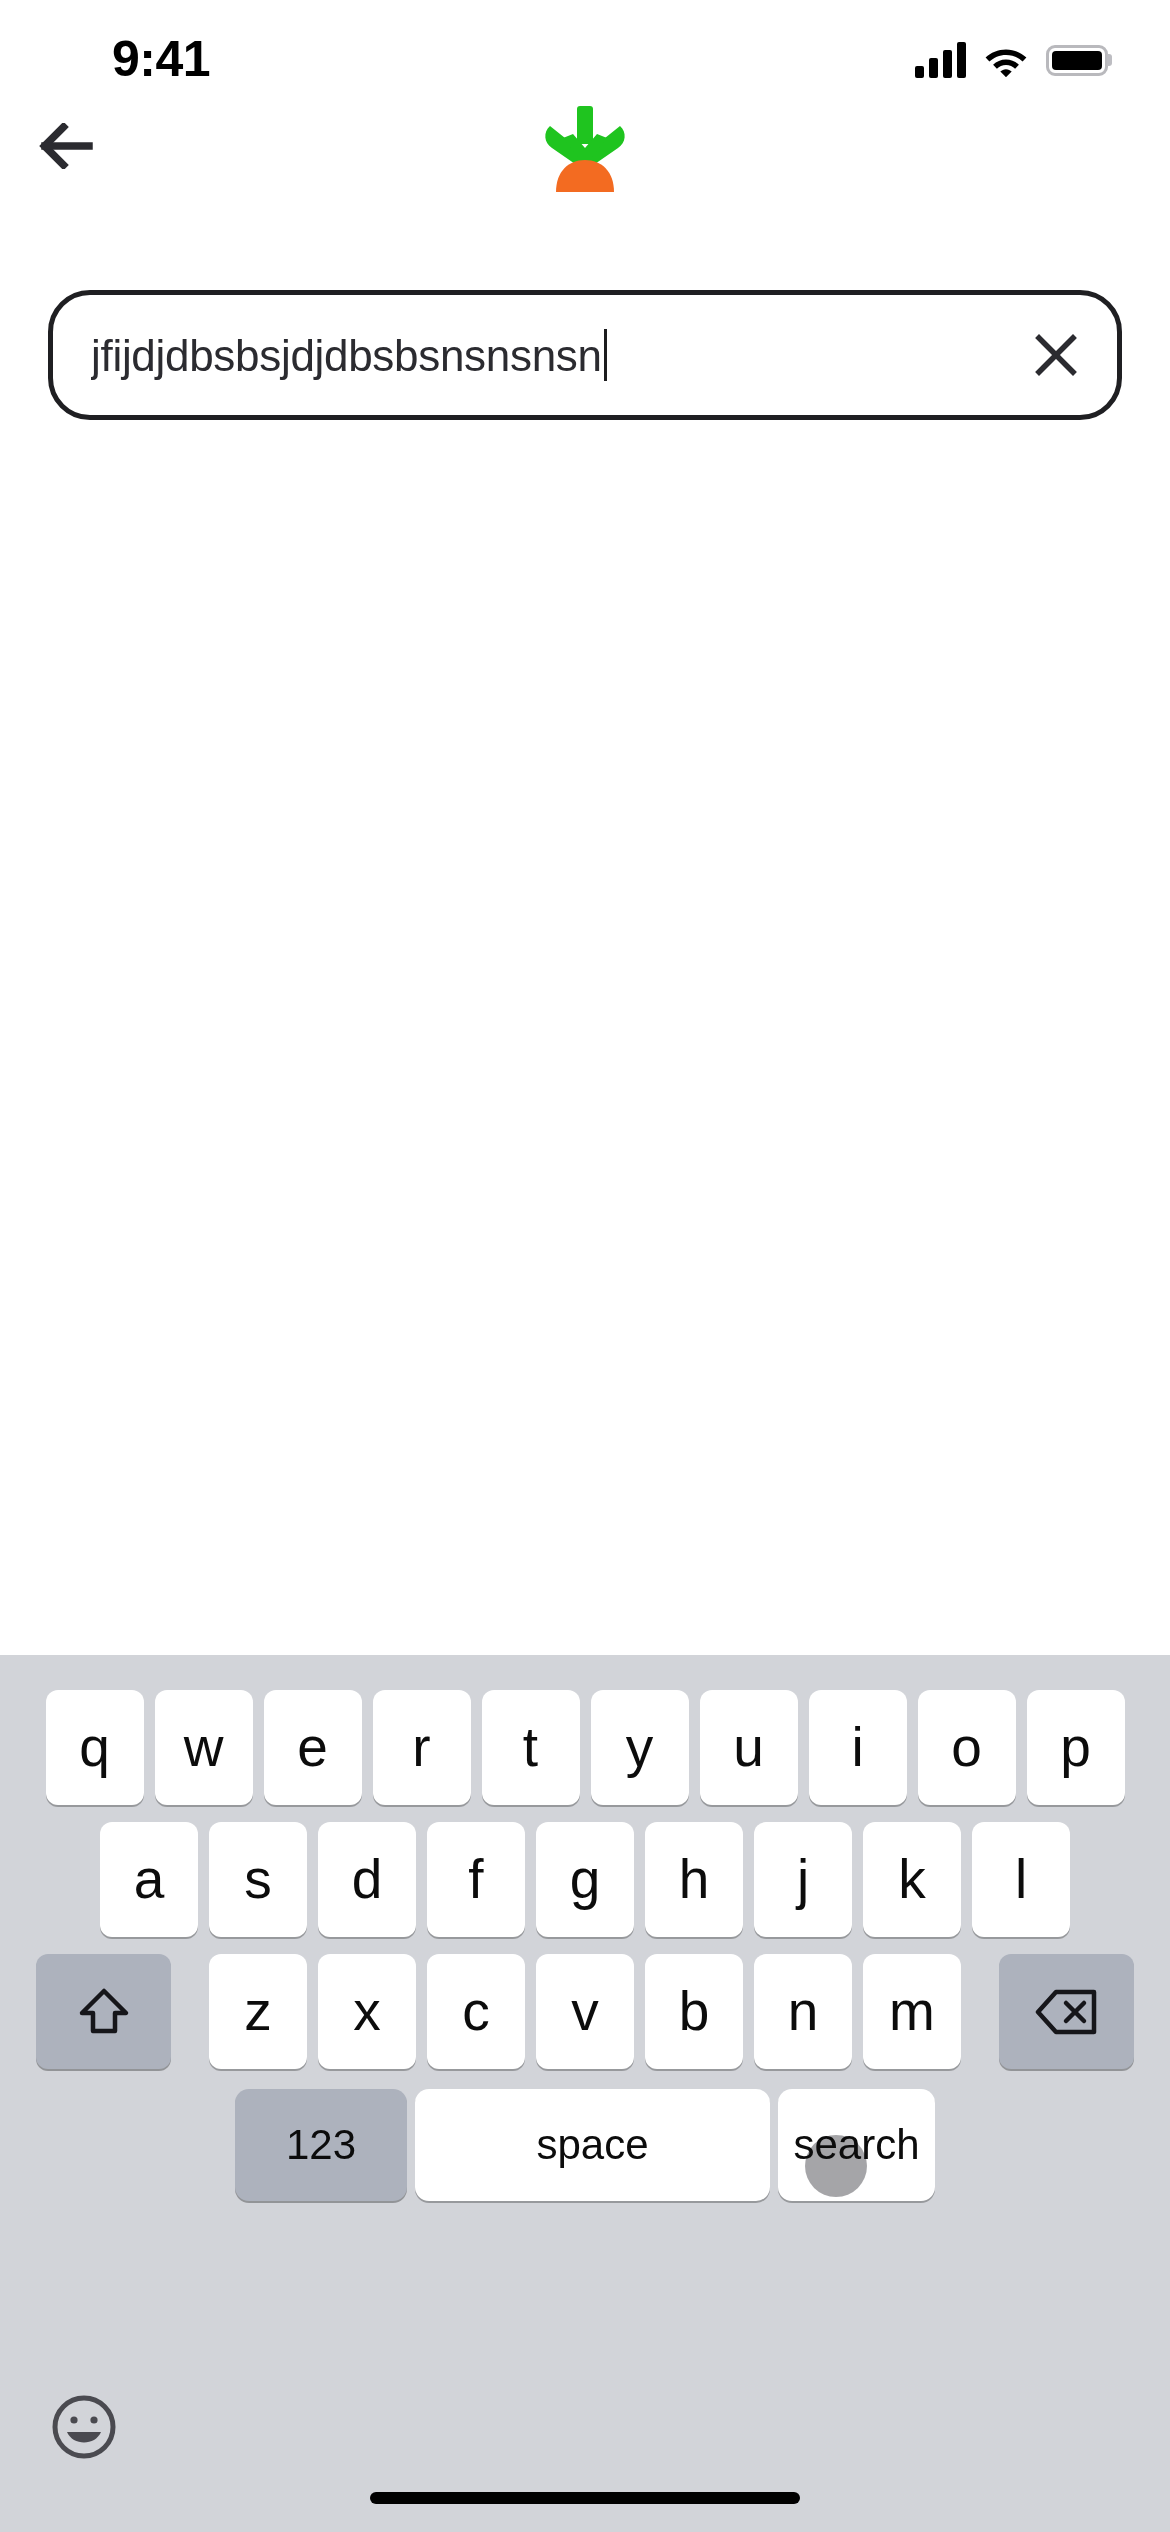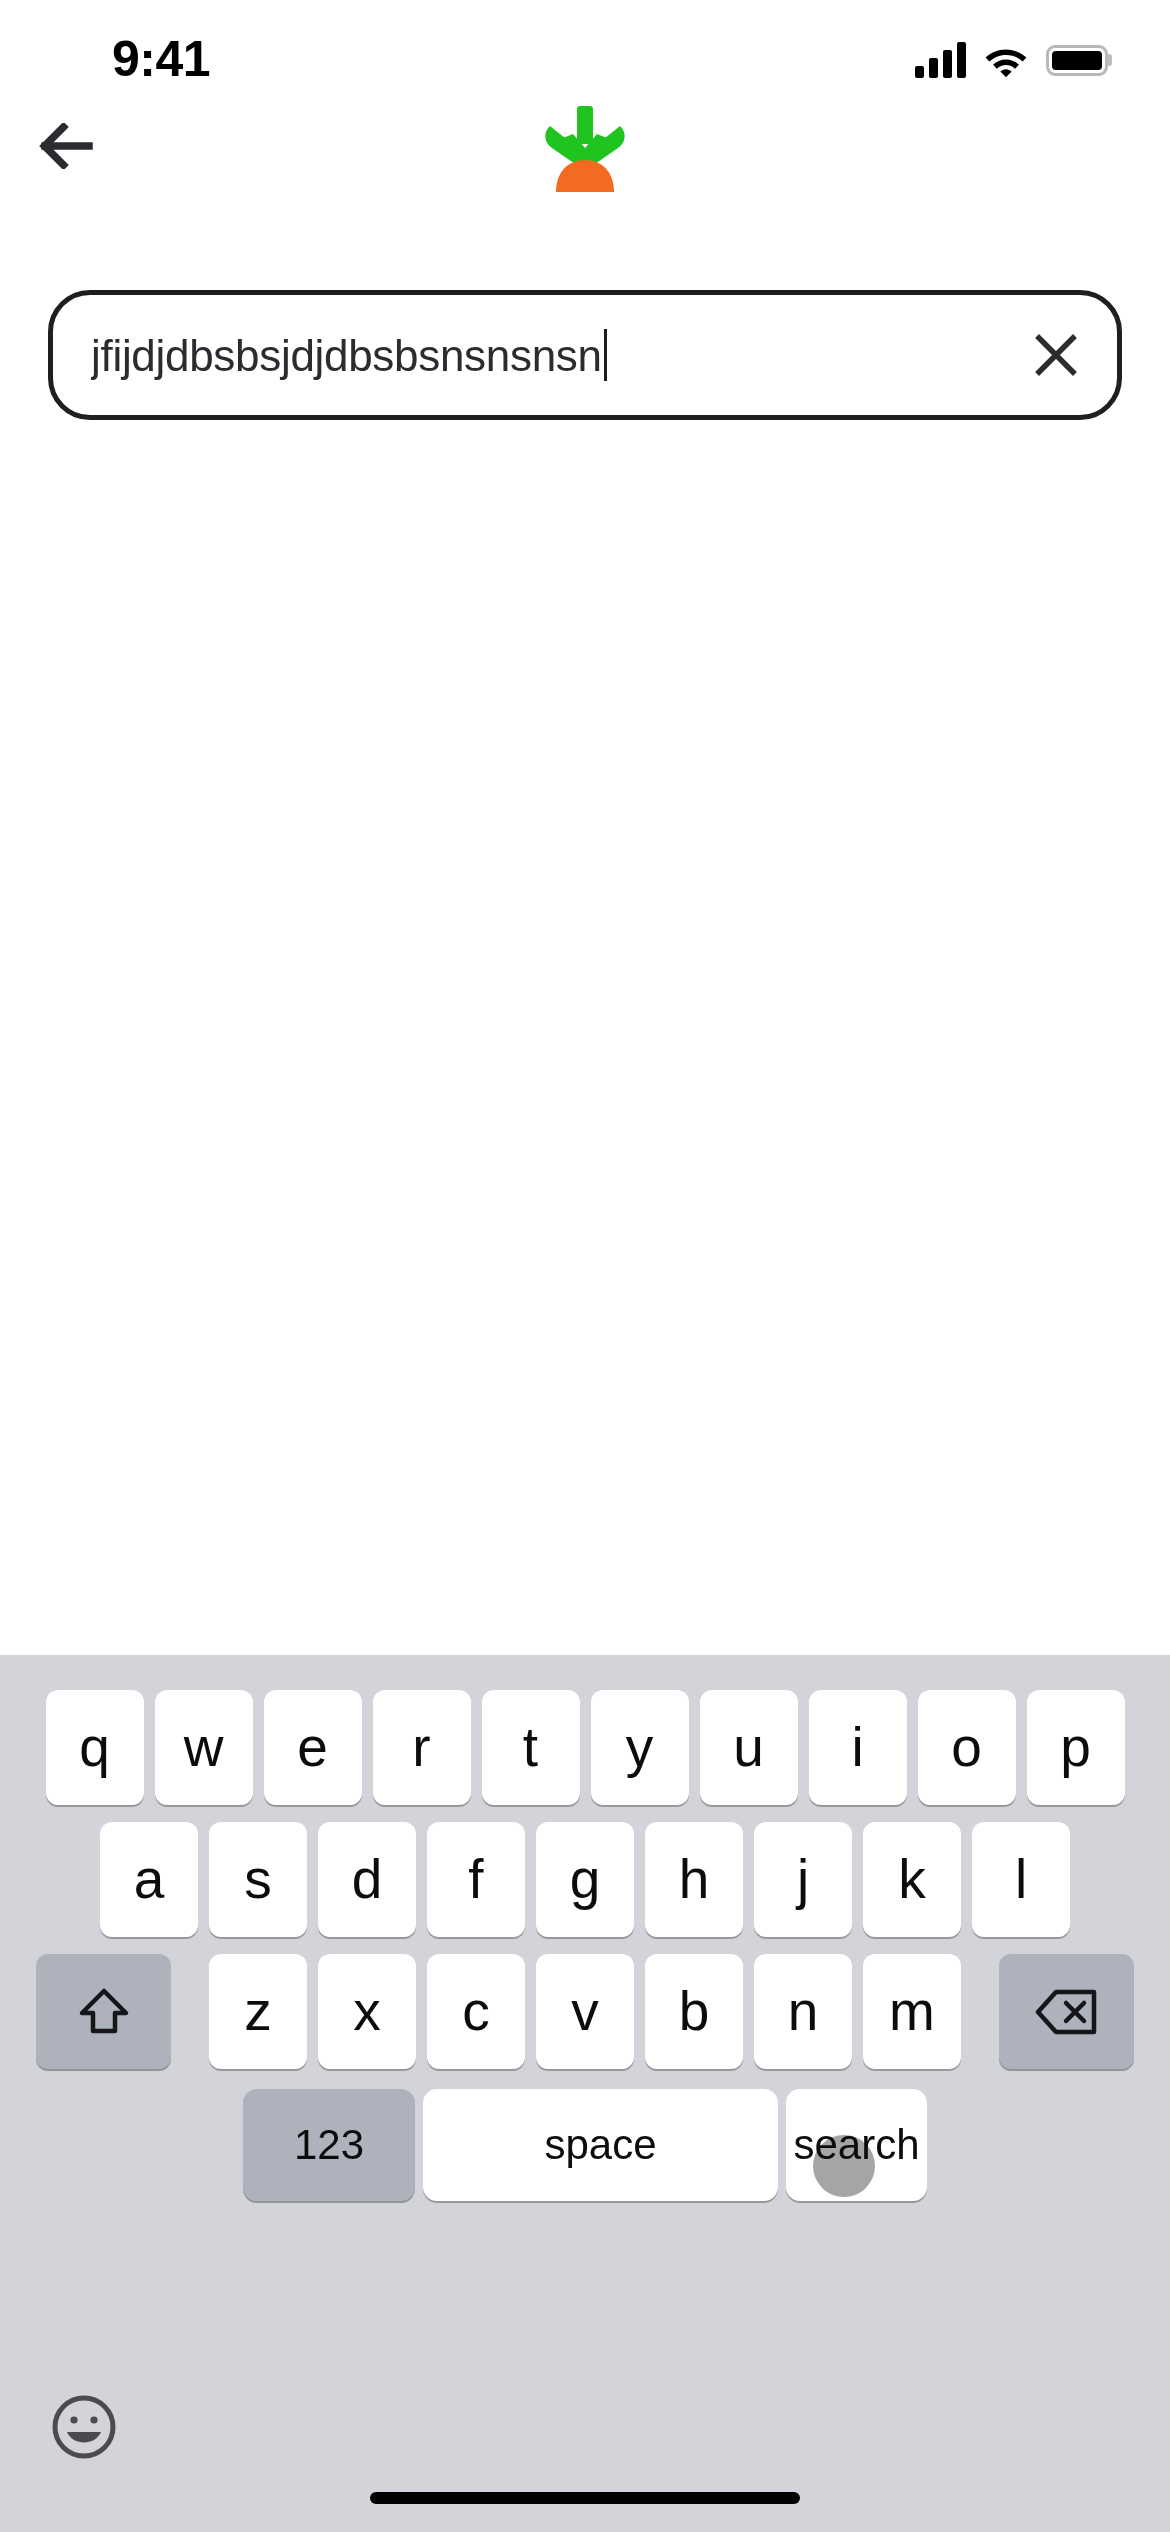--- a/index.html
+++ b/index.html
@@ -105,21 +105,21 @@
   }
   .key.letter { width:98px; height:115px; }
   .key.mod {
     background:#adb2bd;
     box-shadow:0 2px 0 rgba(0,0,0,0.3);
   }
   .key.shift { width:135px; height:115px; }
   .key.back  { width:135px; height:115px; }
   .key.num   { width:172px; height:112px; font-size:42px; border-radius:14px; }
   .key.space { width:355px; height:112px; font-size:42px; border-radius:14px; }
-  .key.enter { width:141px; height:112px; font-size:42px; border-radius:14px; position:relative; }
+  .key.enter { width:157px; height:112px; font-size:42px; border-radius:14px; position:relative; }
 
   .row3-spacer { width:16px; }
 
   .touch-dot {
     position:absolute; width:62px; height:62px; border-radius:50%;
     background:rgba(110,110,115,0.62);
     left:27px; top:46px;
   }
   .enter-label { position:relative; z-index:2; }
 

